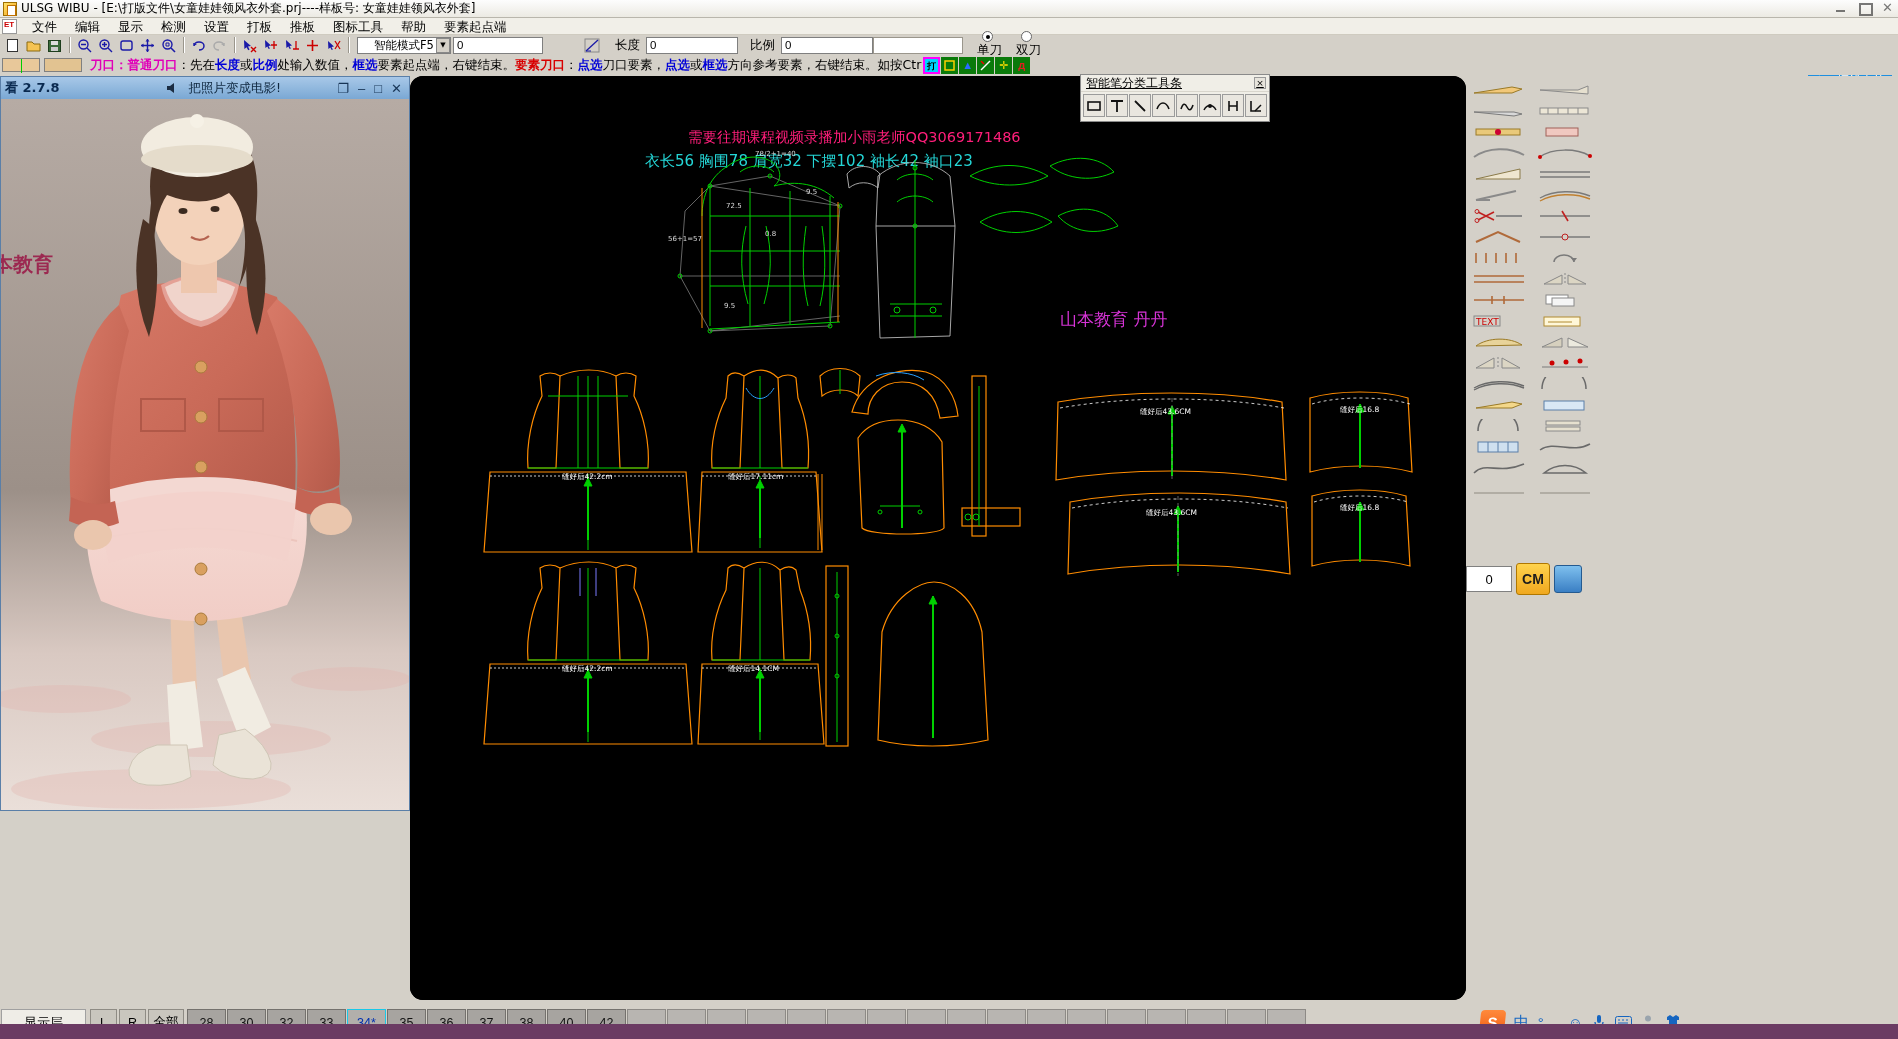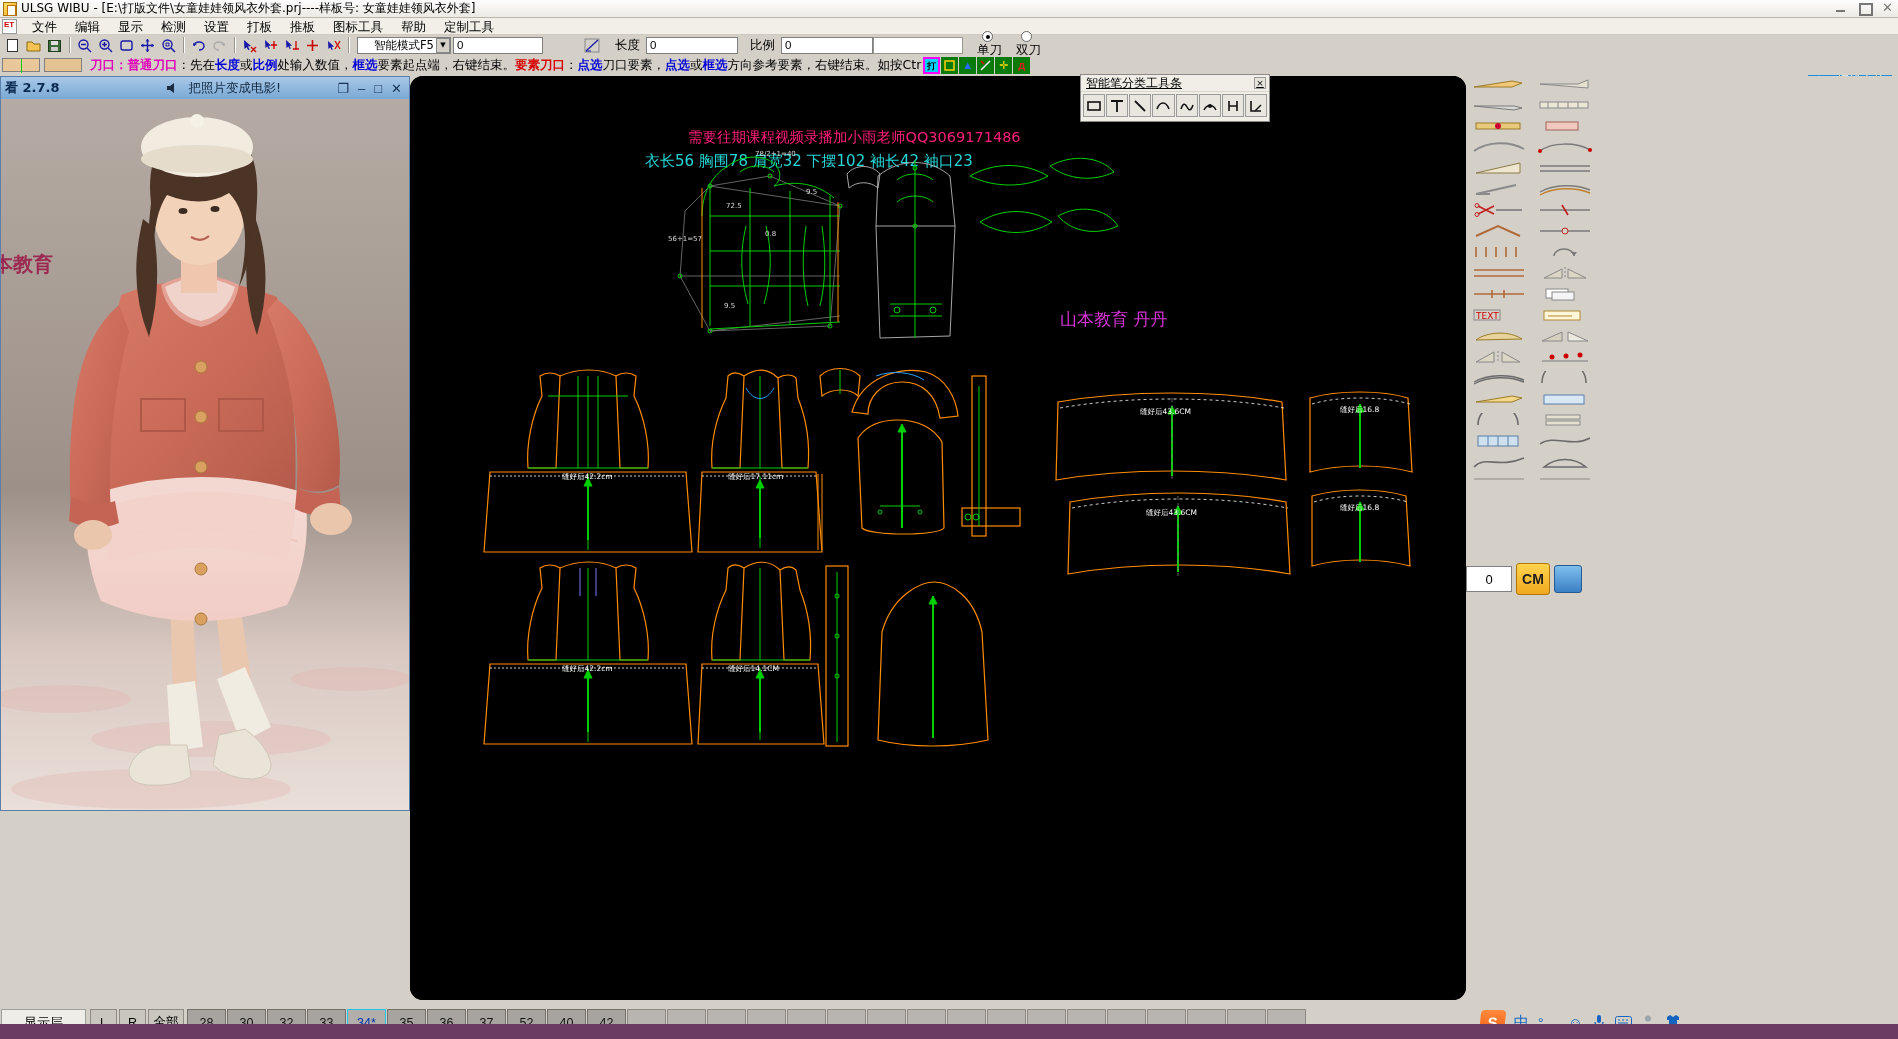--- a/index.html
+++ b/index.html
@@ -94,21 +94,21 @@
   .pw-spk{margin-left:105px;display:flex;align-items:center;}
   .pw-ad{margin-left:8px;font-size:12.5px;color:#102840;}
   .pw-btns{margin-left:auto;display:flex;align-items:center;gap:9px;padding-right:3px;}
   .pw-btns span{font-size:13px;color:#173455;line-height:13px;}
   .pw-body{position:relative;width:408px;height:711px;background:#e9e2dc;overflow:hidden;}
   .pw-wm{position:absolute;left:-8px;top:152px;color:#9b1f4b;font-size:20px;font-weight:bold;opacity:.92;z-index:5;}
 
   
   .rpanel { position:absolute; left:1466px; top:76px; width:432px; height:924px; background:#d4d0c8; }
   .rtool  { position:absolute; top:0; width:66px; height:924px; background:#d4d0c8; }
-  .rtool .cell{ width:62px;height:20px;margin:1px 2px; background:#d4d0c8; display:flex;align-items:flex-start;justify-content:center;}
+  .rtool .cell{ width:62px;height:20px;margin:1px 2px; background:#d4d0c8; display:flex;align-items:flex-end;justify-content:center;}
   .rtool .cell svg{display:block;}
   .rt1{left:0px;} .rt2{left:66px;}
   .cmbox{position:absolute;left:0px;top:484px;width:132px;height:38px;display:flex;align-items:center;gap:4px;}
   .cm-num{width:46px;height:26px;border:1px solid #808080;background:#fff;display:flex;align-items:center;justify-content:center;font-size:13px;}
   .cm-badge{width:34px;height:32px;background:linear-gradient(#ffd34d,#f0a81f);border:1px solid #b07700;display:flex;align-items:center;justify-content:center;font-weight:bold;font-size:14px;color:#1c1c1c;border-radius:3px;}
   .cm-sq{width:28px;height:28px;background:linear-gradient(#7ec0ee,#3a7fc4);border:1px solid #245a90;border-radius:3px;}
 
   
   .palette{
     position:absolute; left:1080px; top:74px; width:190px; height:48px;
@@ -163,21 +163,21 @@
     <div class="mlogo"></div>
     <div class="menuitem cn">文件</div>
     <div class="menuitem cn">编辑</div>
     <div class="menuitem cn">显示</div>
     <div class="menuitem cn">检测</div>
     <div class="menuitem cn">设置</div>
     <div class="menuitem cn">打板</div>
     <div class="menuitem cn">推板</div>
     <div class="menuitem cn">图标工具</div>
     <div class="menuitem cn">帮助</div>
-    <div class="menuitem cn">定制工具</div>
+    <div class="menuitem cn">要素起点端</div>
   </div>
 
   <div class="toolbar">
     <div class="tb-btn">
       <svg width="15" height="15">
           <rect x="2.5" y="1.5" width="10" height="12" fill="#fff" stroke="#333"></rect>
         </svg>
     </div>
     <div class="tb-btn">
       <svg width="15" height="15">
@@ -997,21 +997,21 @@
     <div class="sz-lr">R</div>
     <div class="sz-all cn">全部</div>
     <div class="sz-cell">28</div>
     <div class="sz-cell">30</div>
     <div class="sz-cell">32</div>
     <div class="sz-cell">33</div>
     <div class="sz-cell sel">34*</div>
     <div class="sz-cell">35</div>
     <div class="sz-cell">36</div>
     <div class="sz-cell">37</div>
-    <div class="sz-cell">52</div>
+    <div class="sz-cell">38</div>
     <div class="sz-cell">40</div>
     <div class="sz-cell">42</div>
     <div class="sz-blank"></div>
     <div class="sz-blank"></div>
     <div class="sz-blank"></div>
     <div class="sz-blank"></div>
     <div class="sz-blank"></div>
     <div class="sz-blank"></div>
     <div class="sz-blank"></div>
     <div class="sz-blank"></div>

